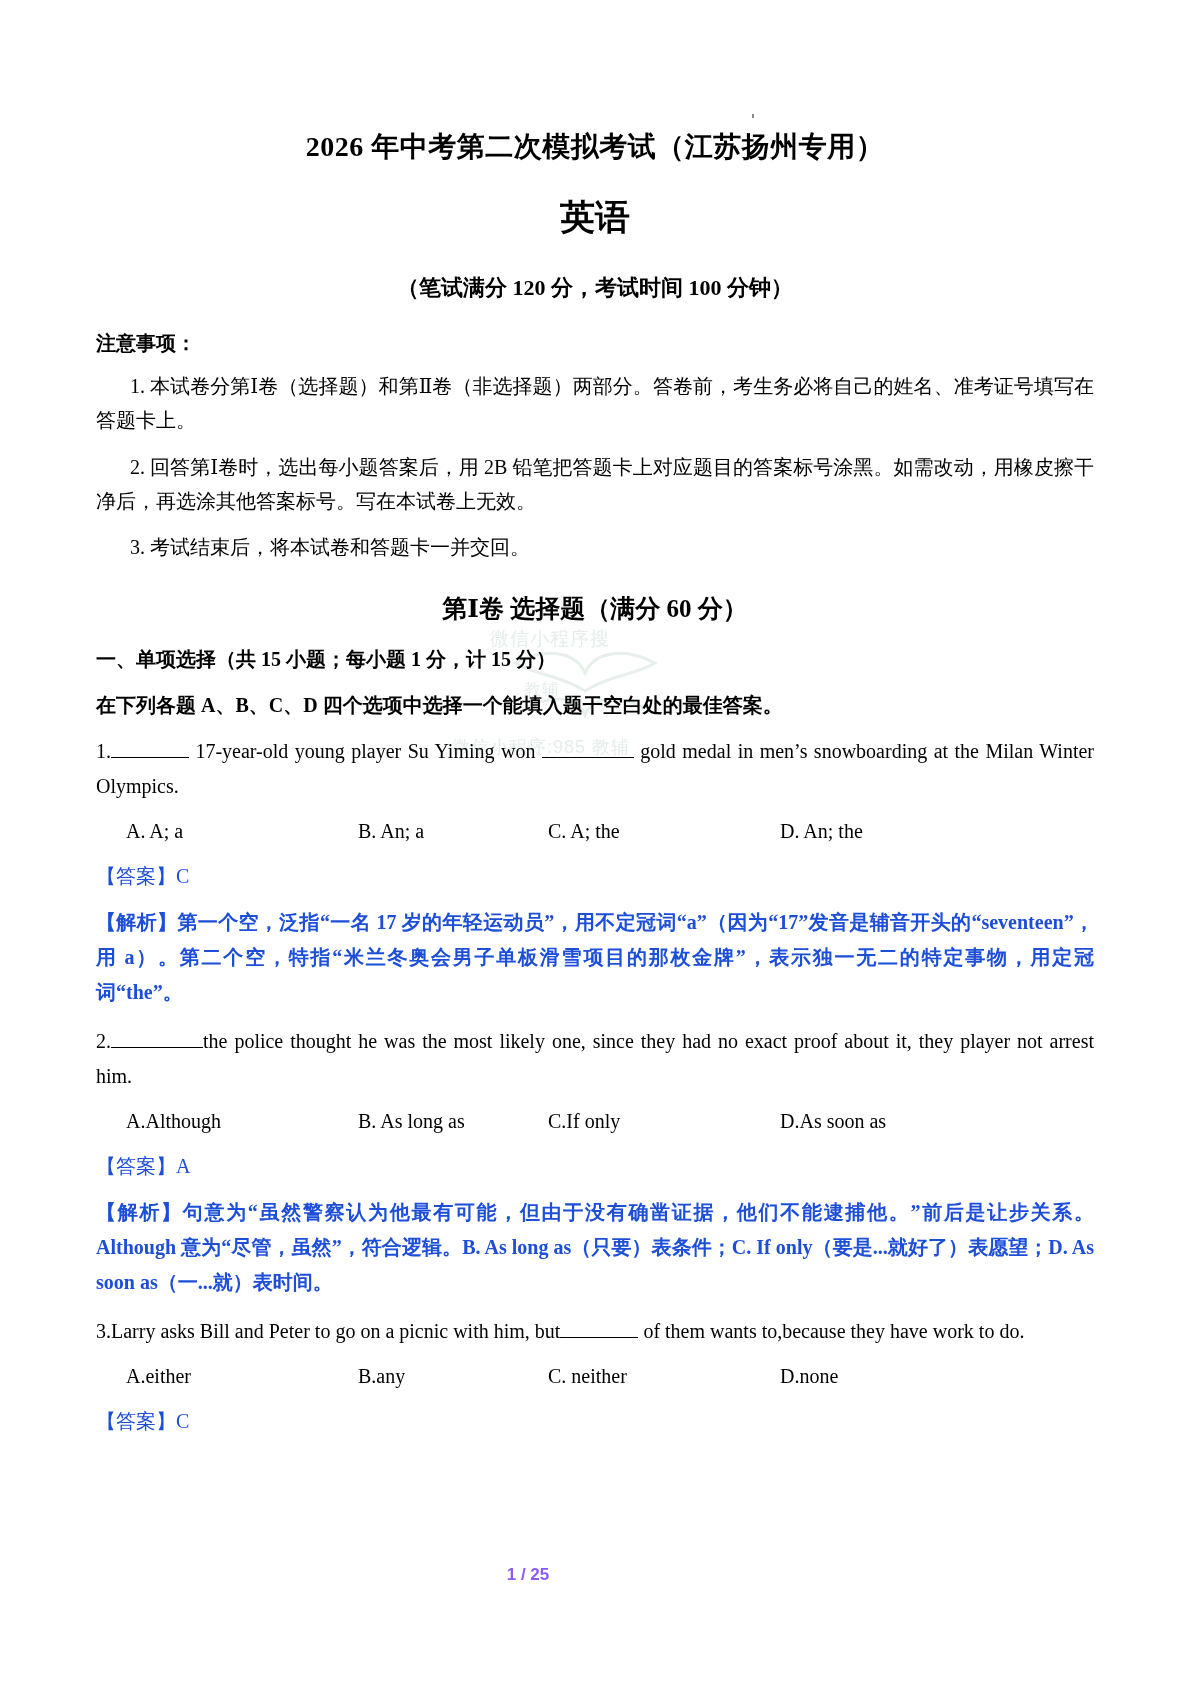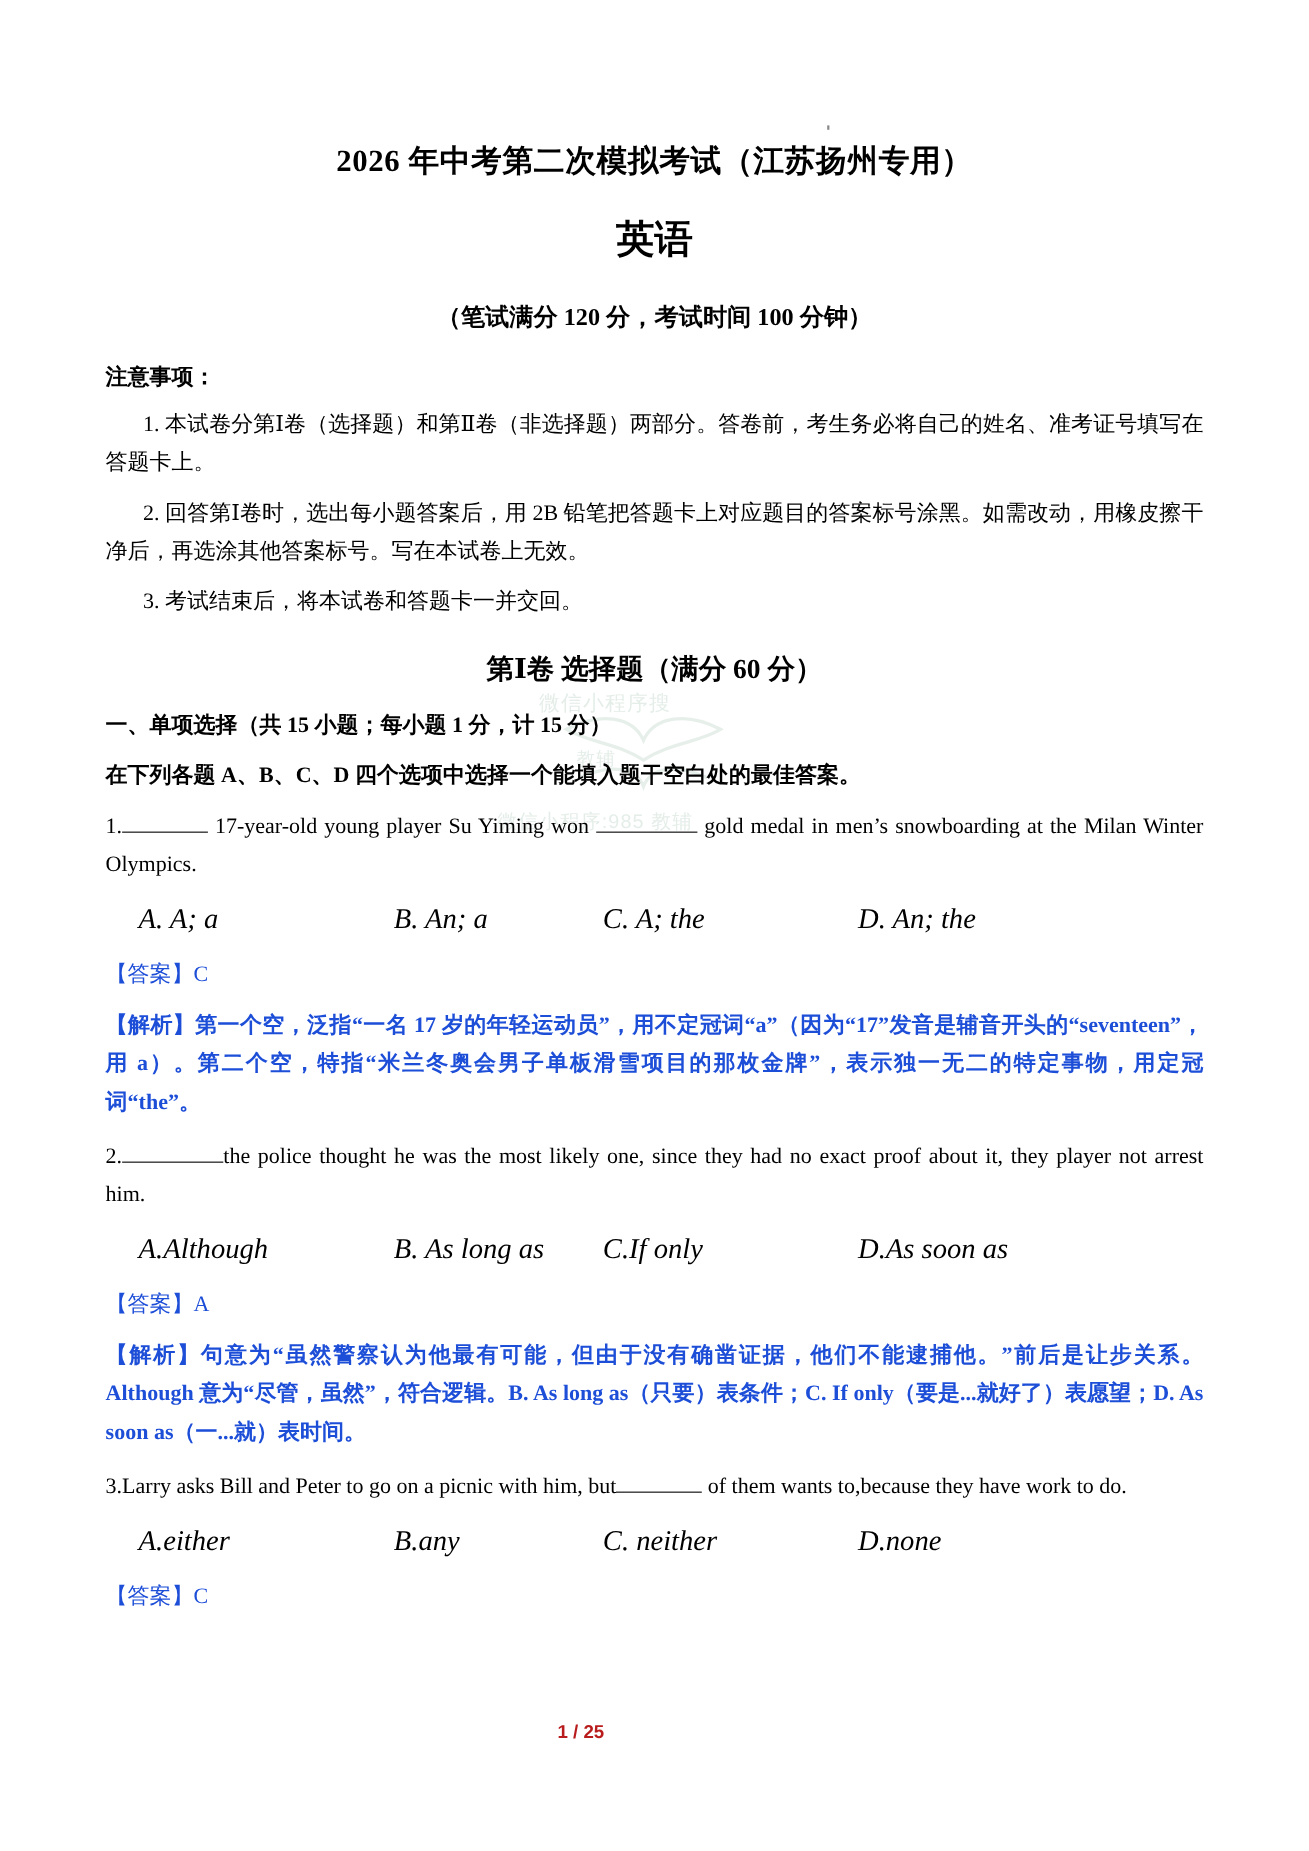--- a/index.html
+++ b/index.html
@@ -124,25 +124,24 @@
   }
   .blank {
     display: inline-block;
     border-bottom: 1.5px solid #000;
     vertical-align: baseline;
   }
   .blank-sm { width: 78px; }
   .blank-md { width: 92px; }
   .options {
     display: flex;
-    font-size: 26px;
+    font-size: 20px;
     padding-top: 10px;
     padding-left: 30px;
     line-height: 1.7;
-    font-style: italic;
   }
   .opt { }
   .opt-a { width: 232px; }
   .opt-b { width: 190px; }
   .opt-c { width: 232px; }
   .opt-d { }
 
   .answer-line, .explain-line {
     color: #1d4ed8;
     font-size: 20px;
@@ -156,21 +155,21 @@
   
   .footer {
     position: absolute;
     left: 0;
     top: 1565px;
     width: 1056px;
     text-align: center;
     font-size: 17px;
     font-weight: bold;
     font-family: "Liberation Sans", sans-serif;
-    color: #b91c1c;
+    color: #8b5cf6;
     z-index: 3;
   }
   .top-dot {
     position: absolute;
     left: 752px;
     top: 114px;
     width: 2px;
     height: 4px;
     background: #888;
     z-index: 1;

